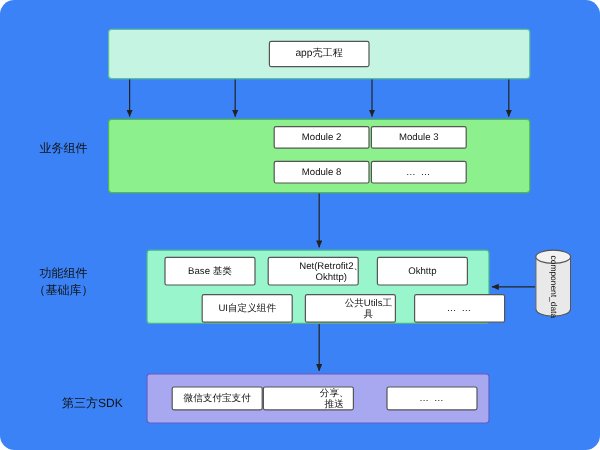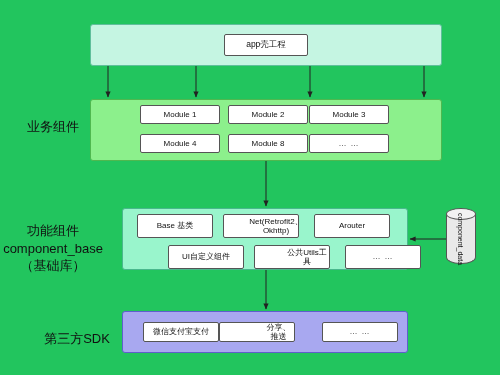--- a/index.html
+++ b/index.html
@@ -10,21 +10,22 @@
     width: 500px;
     height: 375px;
     background: #ffffff;
     font-family: "Liberation Sans", sans-serif;
     overflow: hidden;
   }
   #diagram {
     position: relative;
     width: 500px;
     height: 375px;
-    background: #22c55e;
+    background: #3b82f6;
+    border-radius: 12px;
   }
   .band {
     position: absolute;
     box-sizing: border-box;
     border: 1px solid #333333;
     border-radius: 3px;
   }
   .band-shell {
     left: 90px;
     top: 24px;
@@ -103,21 +104,21 @@
     height: 20px;
   }
   .sdk-c1 { left: 143px; }
   .sdk-c2 { left: 219px; padding-left: 45px; }
   .sdk-c3 { left: 322px; }
   .dots {
     letter-spacing: 1px;
   }
   .label {
     position: absolute;
-    font-size: 13px;
+    font-size: 10px;
     color: #111111;
     text-align: center;
     line-height: 1.35;
     width: 106px;
   }
   .label-biz {
     left: 0px;
     top: 118px;
   }
   .label-func {
@@ -205,36 +206,33 @@
     <line x1="266" y1="270" x2="266" y2="309" stroke="#222222" stroke-width="1" marker-end="url(#arrow)"></line>
 
     <line x1="446" y1="239" x2="410" y2="239" stroke="#222222" stroke-width="1" marker-end="url(#arrow)"></line>
   </svg>
 
   <div class="band band-shell"></div>
   <div class="node shell-node">app壳工程</div>
 
   <div class="band band-biz"></div>
   <div class="label label-biz">业务组件</div>
-  <div class="node biz-node biz-r1 biz-c1">Module 1</div>
   <div class="node biz-node biz-r1 biz-c2">Module 2</div>
   <div class="node biz-node biz-r1 biz-c3">Module 3</div>
-  <div class="node biz-node biz-r2 biz-c1">Module 4</div>
   <div class="node biz-node biz-r2 biz-c2">Module 8</div>
   <div class="node biz-node biz-r2 biz-c3 dots">… …</div>
 
   <div class="band band-func"></div>
   <div class="label label-func">
     <div>功能组件</div>
-    <div>component_base</div>
     <div>（基础库）</div>
   </div>
   <div class="node func-node func-r1 func-c1">Base 基类</div>
   <div class="node func-node func-r1 func-c2">Net(Retrofit2、Okhttp)</div>
-  <div class="node func-node func-r1 func-c3">Arouter</div>
+  <div class="node func-node func-r1 func-c3">Okhttp</div>
   <div class="node func-node func-r2 func-c1">UI自定义组件</div>
   <div class="node func-node func-r2 func-c2">公共Utils工具</div>
   <div class="node func-node func-r2 func-c3 dots">… …</div>
 
   <div class="band band-sdk"></div>
   <div class="label label-sdk">第三方SDK</div>
   <div class="node sdk-node sdk-c1">微信支付宝支付</div>
   <div class="node sdk-node sdk-c2">分享、推送</div>
   <div class="node sdk-node sdk-c3 dots">… …</div>
 

